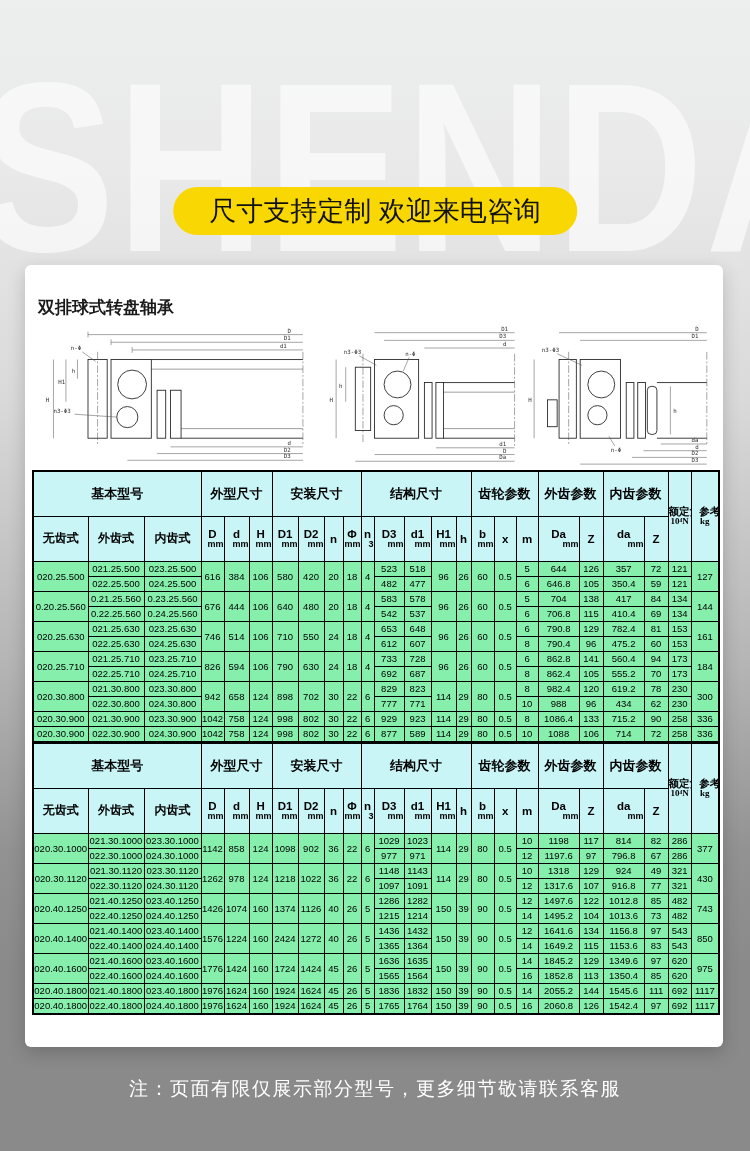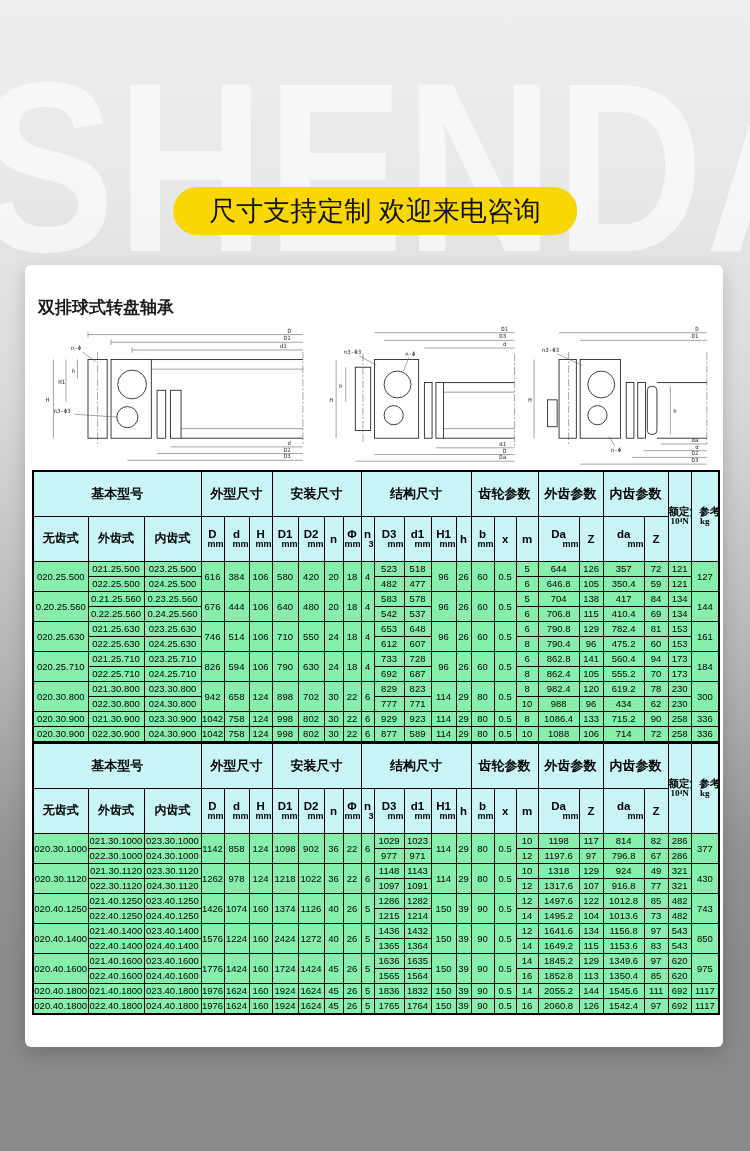--- a/index.html
+++ b/index.html
@@ -802,13 +802,14 @@
             <td>126</td>
             <td>1542.4</td>
             <td>97</td>
             <td>692</td>
             <td>1117</td>
           </tr>
         </tbody>
       </table>
   </div>
 
+  <div class="footer-note">注：页面有限仅展示部分型号，更多细节敬请联系客服</div>
 </div>
 
 </body></html>

